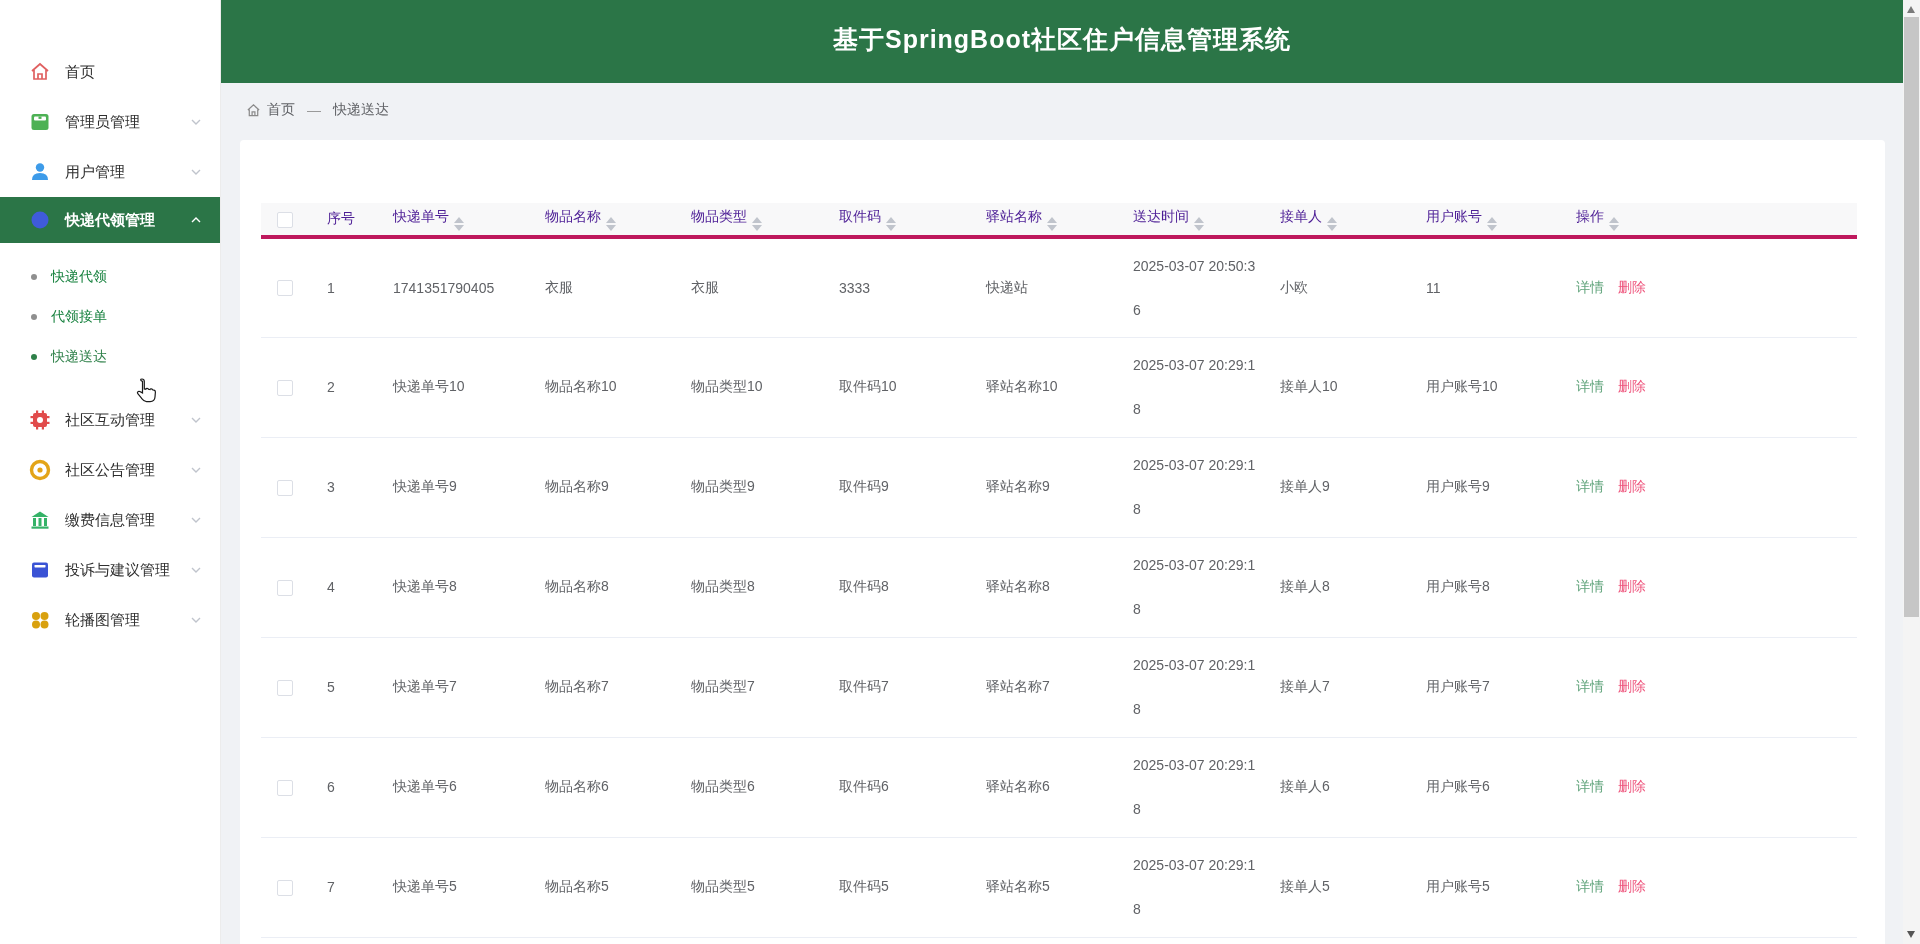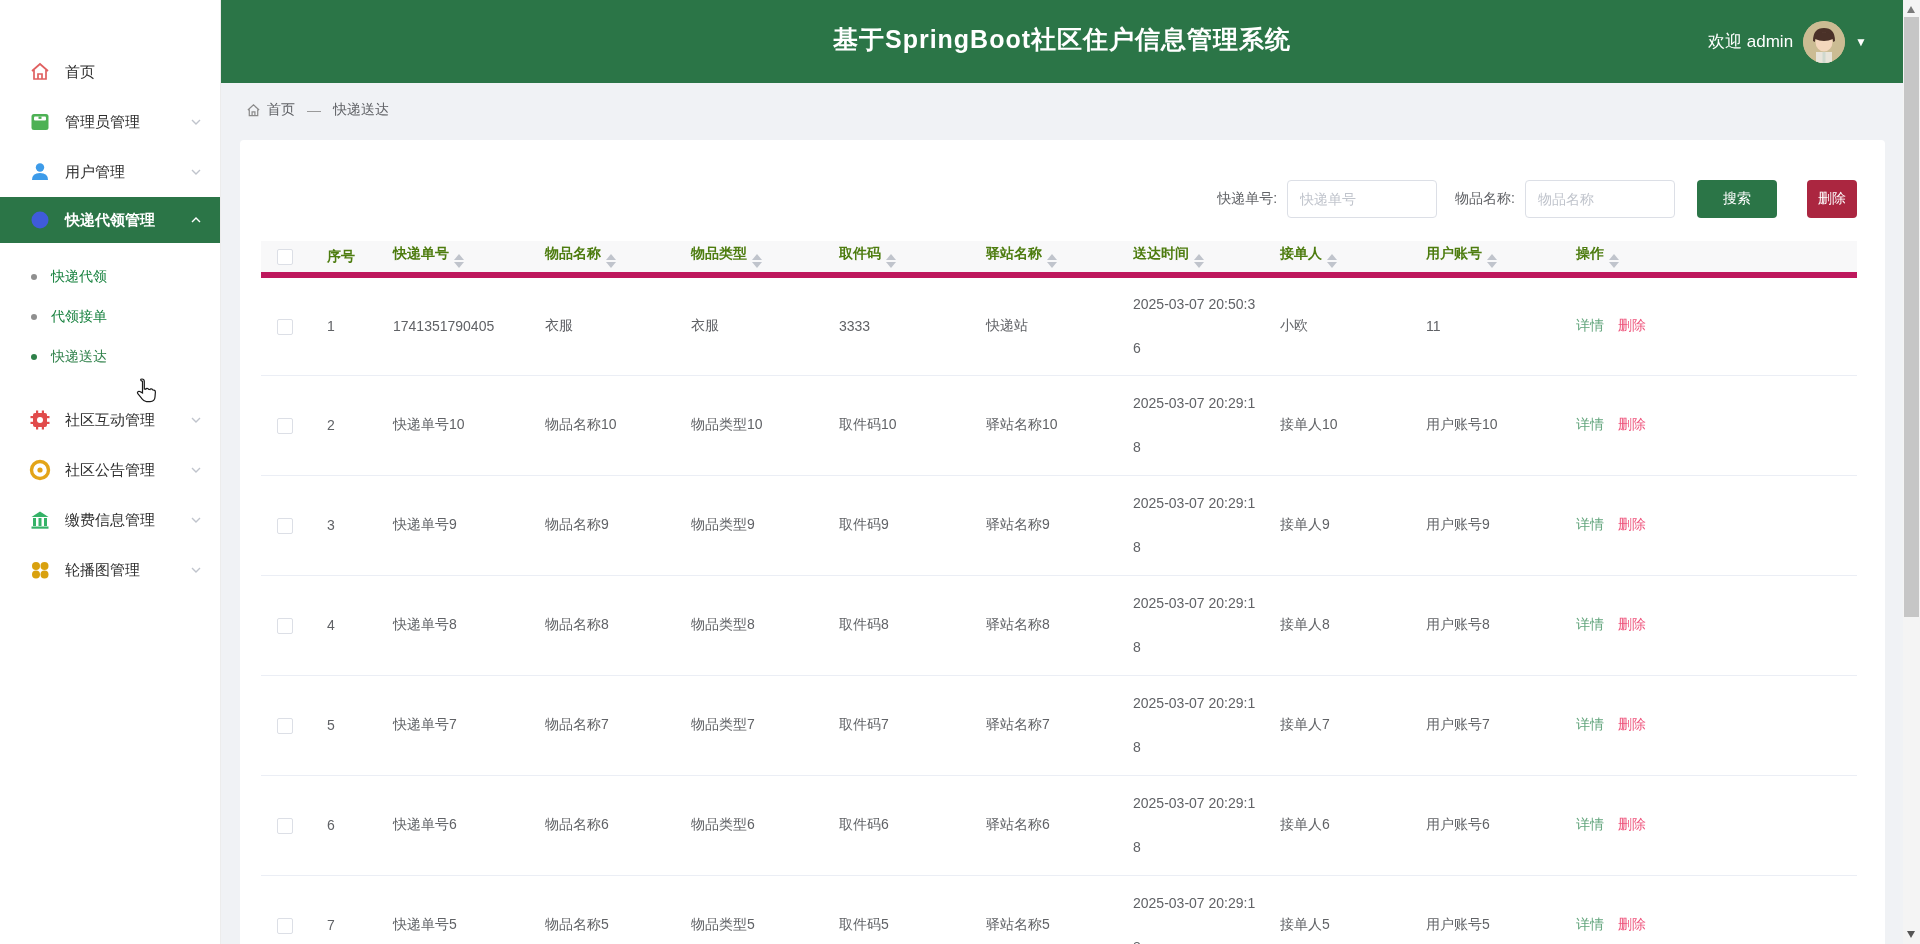--- a/index.html
+++ b/index.html
@@ -40,21 +40,21 @@
   .search-row .fld::placeholder { color:#c0c4cc; }
   .btn { height:38px; border:none; border-radius:4px; color:#fff; font-size:14px; cursor:pointer; font-family:inherit; }
   .btn-search { width:80px; background:#2b7547; margin-left:12px; }
   .btn-delete { width:50px; background:#ab2640; margin-left:20px; }
 
   
   .tbl { width:100%; border-collapse:collapse; table-layout:fixed; margin-top:23px; font-size:14px; }
   .tbl col.c-chk{width:48px}.tbl col.c-no{width:66px}.tbl col.c-ord{width:152px}.tbl col.c-nam{width:146px}
   .tbl col.c-typ{width:148px}.tbl col.c-cod{width:147px}.tbl col.c-sta{width:147px}.tbl col.c-tim{width:147px}
   .tbl col.c-rec{width:146px}.tbl col.c-acc{width:150px}
-  .tbl th { background:#f8f8f9; height:34px; text-align:left; font-weight:bold; color:#4d7c0f; padding:0 0 0 18px; border-bottom:6px solid #be185d; white-space:nowrap; }
+  .tbl th { background:#f8f8f9; height:34px; text-align:left; font-weight:normal; color:#4c1d95; padding:0 0 0 18px; border-bottom:4px solid #be185d; white-space:nowrap; }
   .tbl th.chk-cell, .tbl td.chk-cell { padding:0; text-align:center; }
   .tbl td { height:100px; padding:0 0 0 18px; color:#606266; border-bottom:1px solid #ebeef5; vertical-align:middle; background:#fff; }
   .checkbox { display:inline-block; width:16px; height:16px; border:1px solid #dcdfe6; border-radius:2px; background:#fff; vertical-align:middle; cursor:pointer; }
   .caret { display:inline-flex; flex-direction:column; margin-left:5px; vertical-align:-2px; }
   .caret i { width:0; height:0; border-left:5px solid transparent; border-right:5px solid transparent; display:block; }
   .caret .up { border-bottom:6px solid #c0c4cc; margin-bottom:2px; }
   .caret .dn { border-top:6px solid #c0c4cc; }
   .time-cell { width:126px; word-break:break-all; line-height:44px; }
   .op-link { cursor:pointer; margin-right:14px; }
   .op-detail { color:#63a57d; }
@@ -173,72 +173,62 @@
           <rect x="2.5" y="17.5" width="17" height="2.2"></rect>
         </svg>
       </span>
       <span class="s-label">缴费信息管理</span>
       <span class="chev"><svg width="12" height="12" viewBox="0 0 12 12" fill="none" stroke="currentColor" stroke-width="1.4">
           <path d="M2 4 L6 8 L10 4"></path>
         </svg></span>
     </div>
     <div class="side-item">
       <span class="s-icon">
+        <svg width="22" height="22" viewBox="0 0 22 22">
+          <rect x="3" y="3.5" width="16" height="15" rx="2" fill="#3a53d5"></rect>
+          <rect x="5.5" y="6" width="11" height="2.4" rx="0.6" fill="#fff"></rect>
+        </svg>
+      </span>
+      <span class="s-label">投诉与建议管理</span>
+      <span class="chev"><svg width="12" height="12" viewBox="0 0 12 12" fill="none" stroke="currentColor" stroke-width="1.4">
+          <path d="M2 4 L6 8 L10 4"></path>
+        </svg></span>
+    </div>
+    <div class="side-item">
+      <span class="s-icon">
         <svg width="22" height="22" viewBox="0 0 22 22" fill="#d9a10e">
           <circle cx="7" cy="7" r="4"></circle>
           <circle cx="15.5" cy="7" r="4"></circle>
           <circle cx="7" cy="15.5" r="4"></circle>
           <circle cx="15.5" cy="15.5" r="4"></circle>
         </svg>
       </span>
       <span class="s-label">轮播图管理</span>
       <span class="chev"><svg width="12" height="12" viewBox="0 0 12 12" fill="none" stroke="currentColor" stroke-width="1.4">
           <path d="M2 4 L6 8 L10 4"></path>
         </svg></span>
     </div>
   </div>
 
 <div class="main">
   <div class="topbar">
     <div class="app-title">基于SpringBoot社区住户信息管理系统</div>
-    <div class="user-area">
-      <span>欢迎 admin</span>
-      <span class="avatar">
-        <svg width="42" height="42" viewBox="0 0 42 42">
-          <circle cx="21" cy="21" r="21" fill="#cbbc93"></circle>
-          <path d="M10 20 q0-13 11-13 q11 0 11 13 l-2 1 q1-9-9-9 q-10 0-9 9 z" fill="#4a3128"></path>
-          <ellipse cx="21" cy="21" rx="8.5" ry="9.5" fill="#f4d7bd"></ellipse>
-          <path d="M12 18 q9 4 18 0 l0-4 q-9-6-18 0 z" fill="#4a3128"></path>
-          <rect x="13" y="31" width="16" height="11" fill="#e8e4da"></rect>
-          <rect x="19.5" y="31" width="3" height="11" fill="#cfd8ce"></rect>
-        </svg>
-      </span>
-      <span class="user-chev">▼</span>
-    </div>
   </div>
 
   <div class="content">
     <div class="breadcrumb">
       <svg width="15" height="15" viewBox="0 0 16 16" fill="none" stroke="#8a8a8a" stroke-width="1.3">
           <path d="M2 7.5 L8 2 L14 7.5 M3.5 7 v6.5 h9 V7 M6.5 13.5 v-4 h3 v4"></path>
         </svg>
       <span>首页</span>
       <span class="bc-sep">—</span>
       <span>快递送达</span>
     </div>
 
     <div class="card">
-      <div class="search-row">
-        <span>快递单号:</span>
-        <input class="fld" placeholder="快递单号" style="">
-        <span style="margin-left:8px">物品名称:</span>
-        <input class="fld" placeholder="物品名称" style="">
-        <button class="btn btn-search">搜索</button>
-        <button class="btn btn-delete">删除</button>
-      </div>
 
       <table class="tbl">
         <colgroup>
           <col class="c-chk">
             <col class="c-no">
             <col class="c-ord">
             <col class="c-nam">
             <col class="c-typ">
           <col class="c-cod">
             <col class="c-sta">

